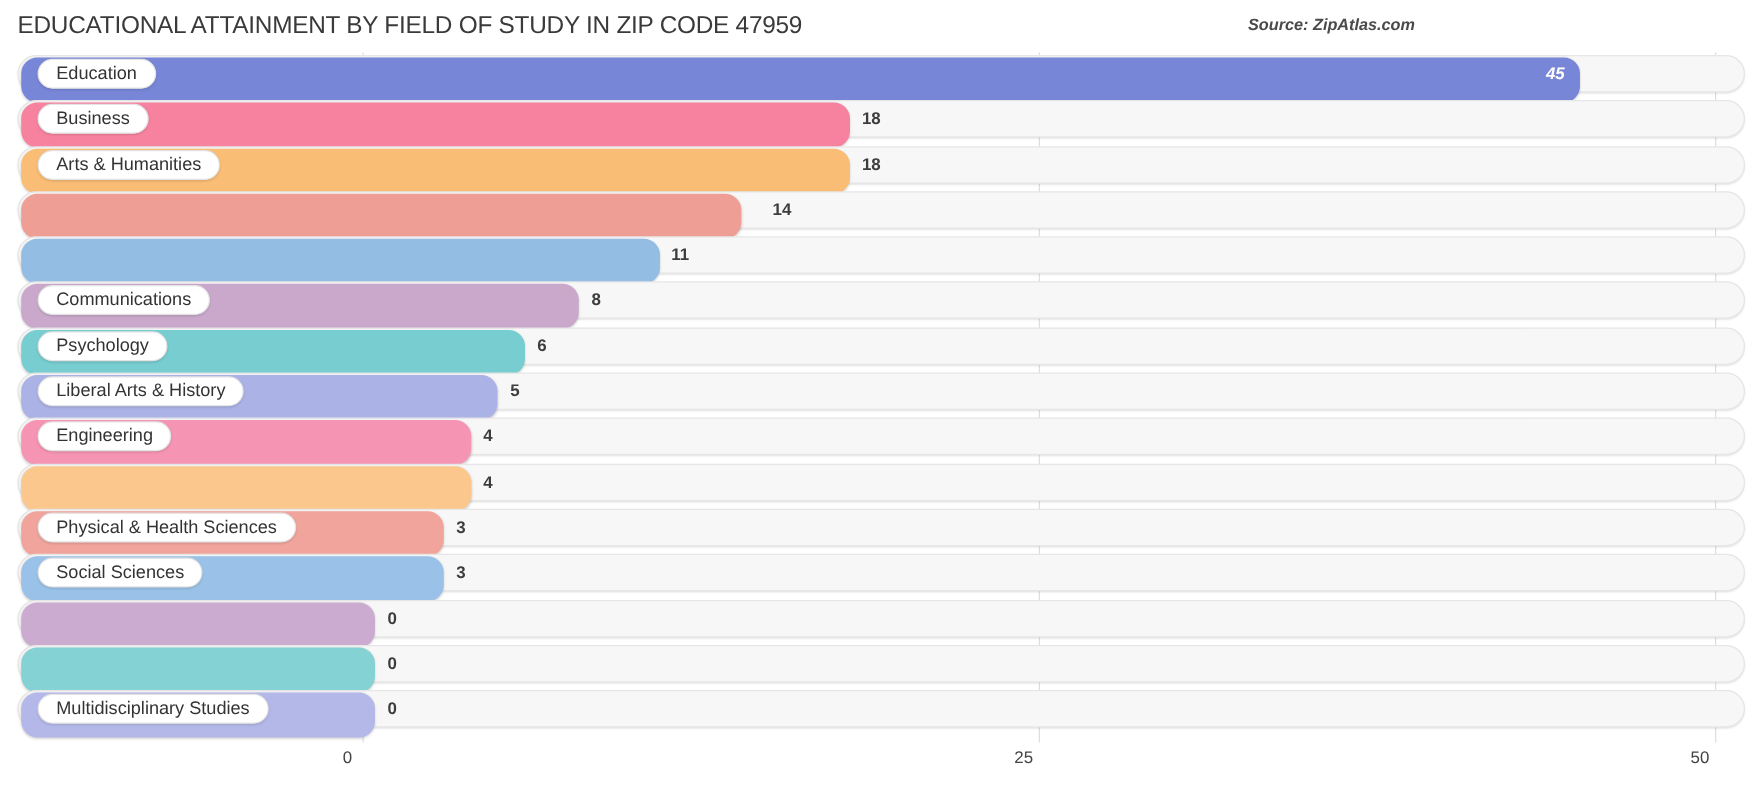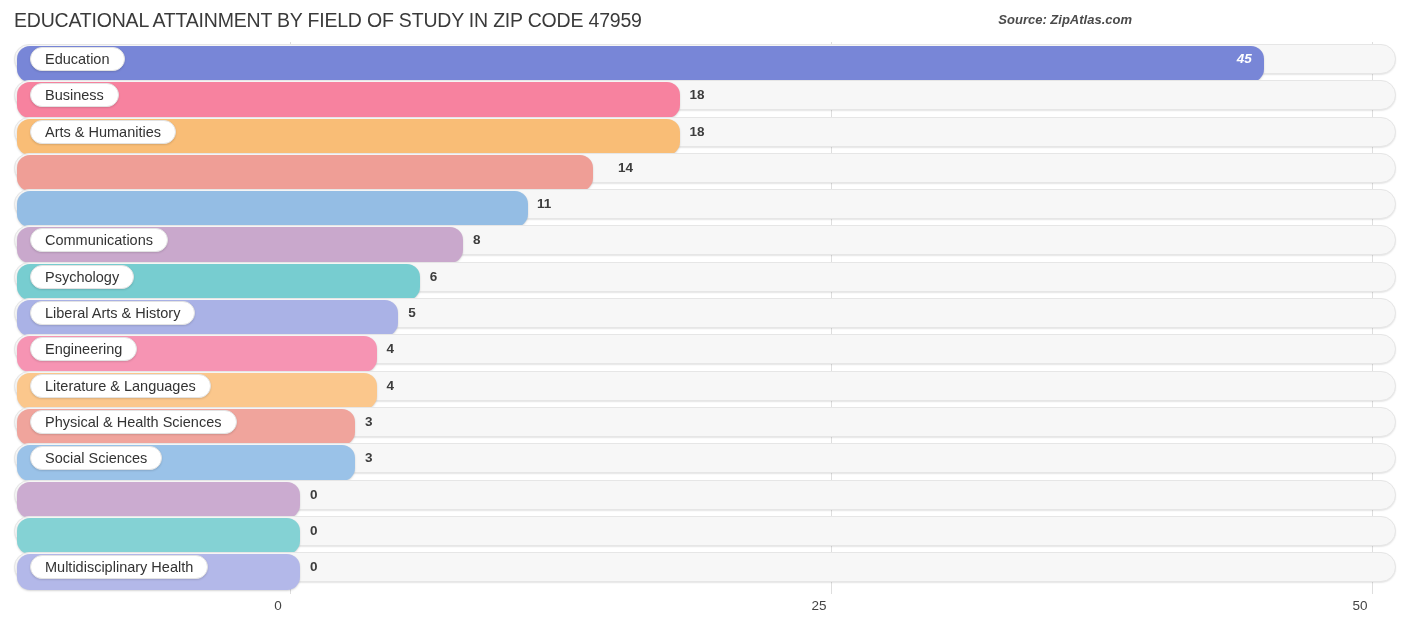--- a/index.html
+++ b/index.html
@@ -200,21 +200,20 @@
       <div class="row">
         <div class="track"></div>
         <div class="bar" style="width: 359.56px; background: rgb(246, 148, 179);"></div>
         <div class="bar-value-out" style="left: 386.56px;">4</div>
         <div class="pill">Engineering</div>
       </div>
       <div class="row">
         <div class="track"></div>
         <div class="bar" style="width: 359.56px; background: rgb(251, 199, 140);"></div>
         <div class="bar-value-out" style="left: 386.56px;">4</div>
-        <div class="pill">Literature &amp; Languages</div>
       </div>
       <div class="row">
         <div class="track"></div>
         <div class="bar" style="width: 337.92px; background: rgb(240, 164, 156);"></div>
         <div class="bar-value-out" style="left: 364.92px;">3</div>
         <div class="pill">Physical &amp; Health Sciences</div>
       </div>
       <div class="row">
         <div class="track"></div>
         <div class="bar" style="width: 337.92px; background: rgb(154, 194, 232);"></div>
@@ -228,21 +227,21 @@
       </div>
       <div class="row">
         <div class="track"></div>
         <div class="bar" style="width: 283px; background: rgb(132, 210, 212);"></div>
         <div class="bar-value-out" style="left: 310px;">0</div>
       </div>
       <div class="row">
         <div class="track"></div>
         <div class="bar" style="width: 283px; background: rgb(179, 184, 233);"></div>
         <div class="bar-value-out" style="left: 310px;">0</div>
-        <div class="pill">Multidisciplinary Health</div>
+        <div class="pill">Multidisciplinary Studies</div>
       </div>
     </div>
 </div>
 
 <div class="axis">
     <div class="tick" style="left: 278px;">0</div>
     <div class="tick" style="left: 819px;">25</div>
     <div class="tick" style="left: 1360px;">50</div>
   </div>
 

